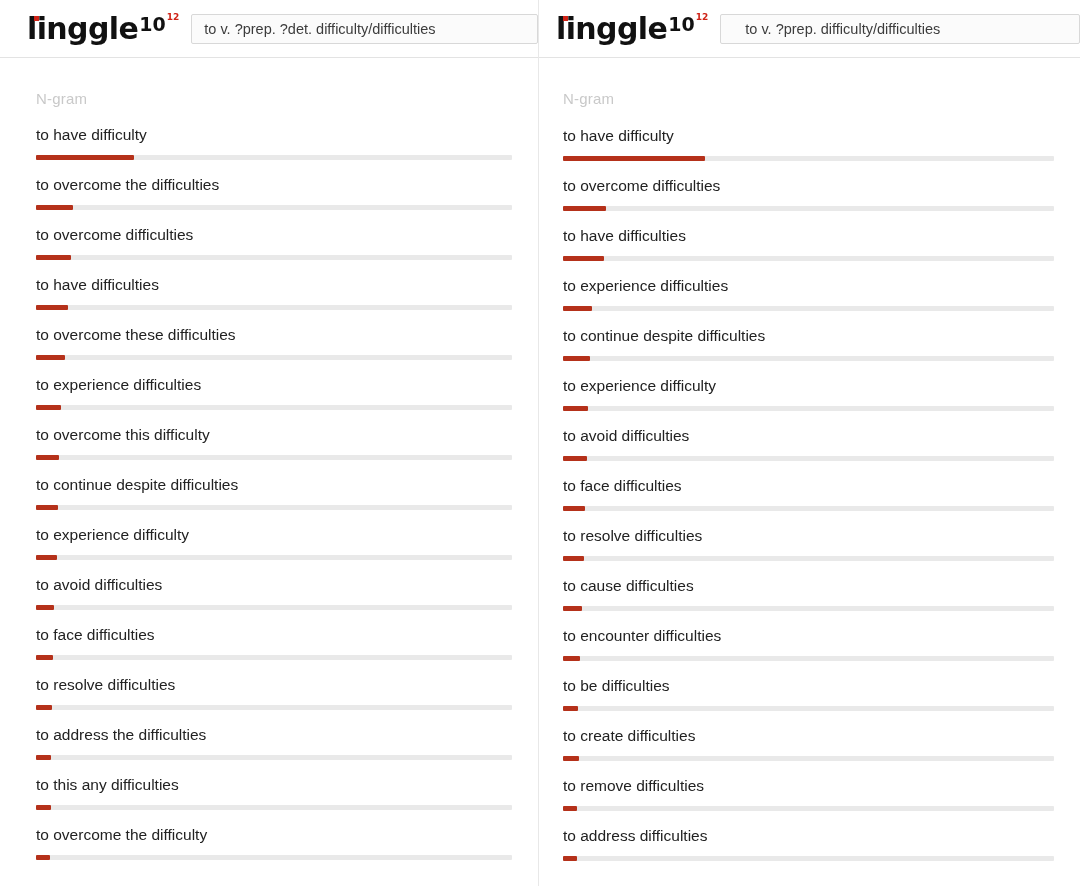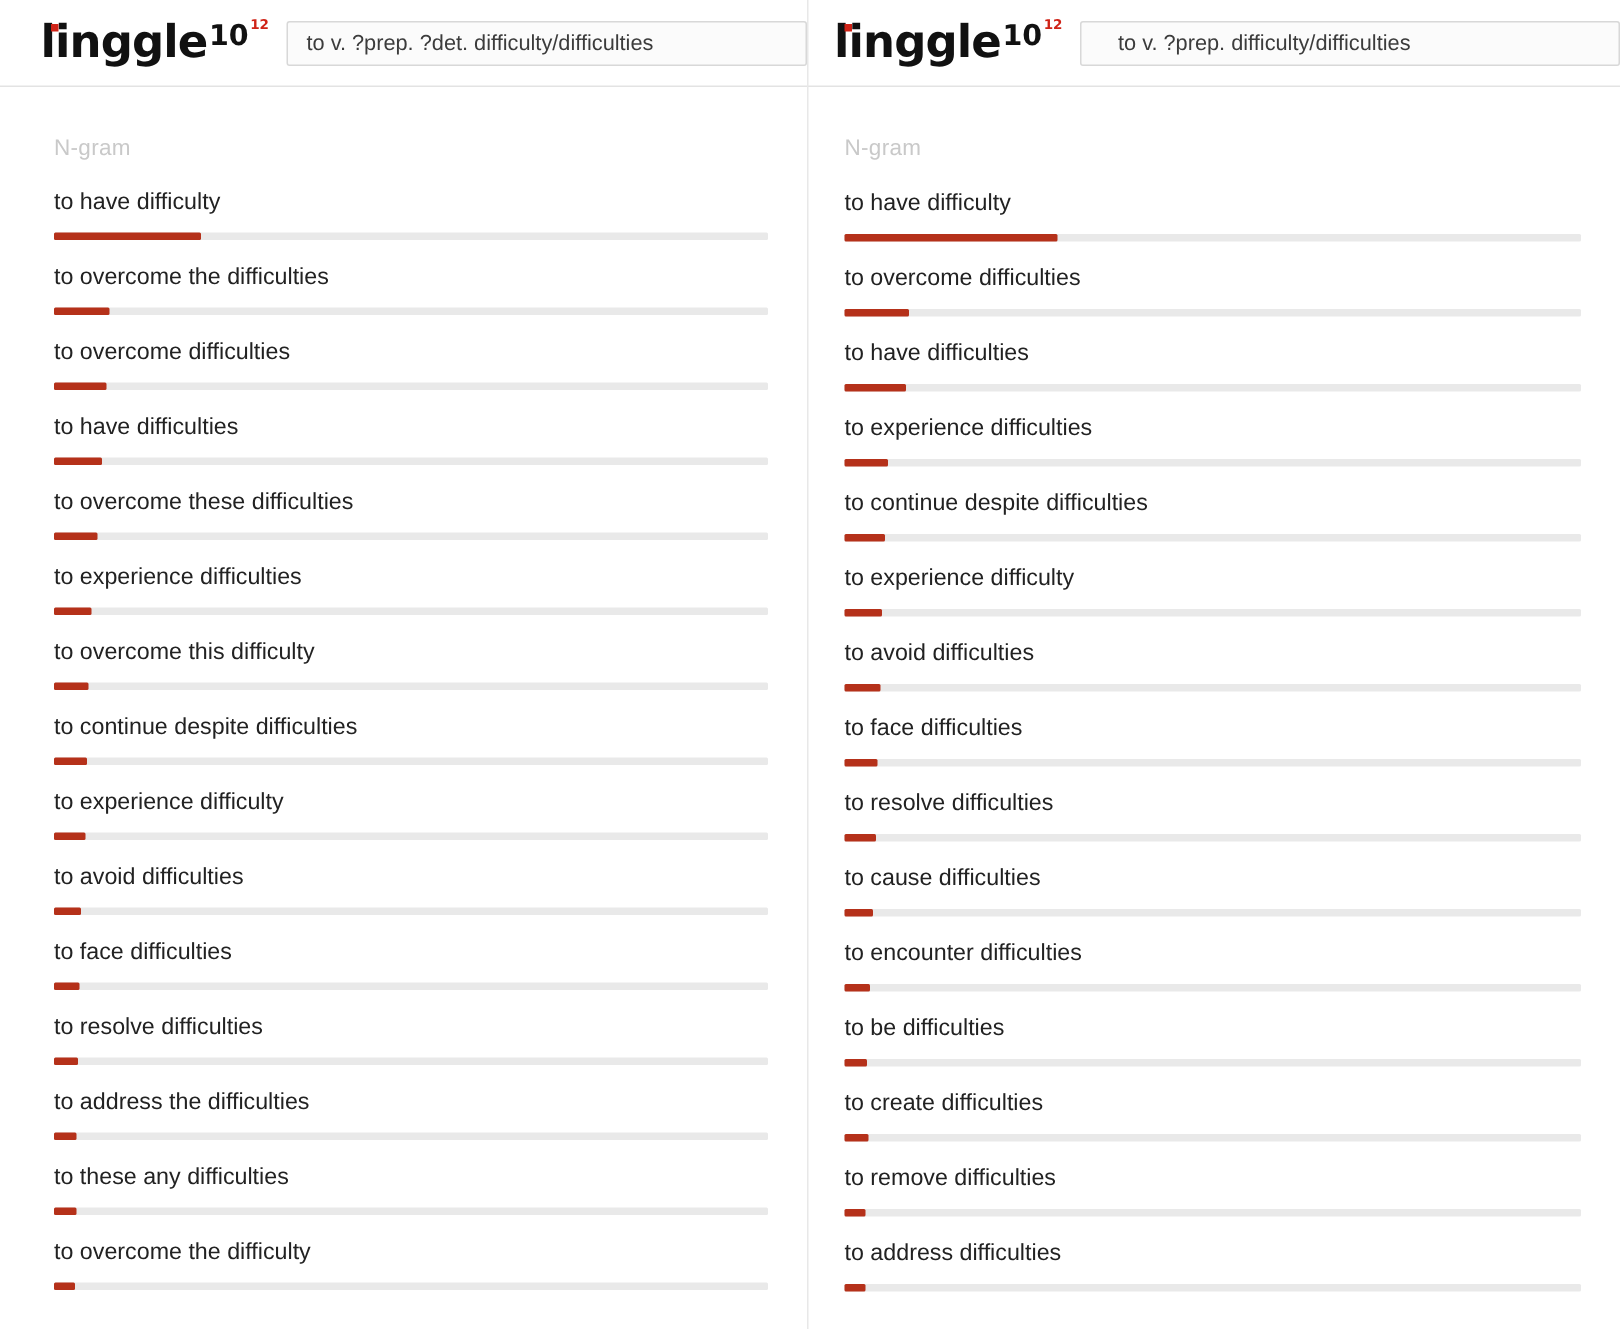--- a/index.html
+++ b/index.html
@@ -243,21 +243,21 @@
               <div class="bar-fill" style="width: 3.4%;"></div>
             </div>
           </div>
           <div class="ngram-row">
             <div class="ngram-label">to address the difficulties</div>
             <div class="bar-track">
               <div class="bar-fill" style="width: 3.2%;"></div>
             </div>
           </div>
           <div class="ngram-row">
-            <div class="ngram-label">to these any difficulties</div>
+            <div class="ngram-label">to this any difficulties</div>
             <div class="bar-track">
               <div class="bar-fill" style="width: 3.1%;"></div>
             </div>
           </div>
           <div class="ngram-row">
             <div class="ngram-label">to overcome the difficulty</div>
             <div class="bar-track">
               <div class="bar-fill" style="width: 2.9%;"></div>
             </div>
           </div>

